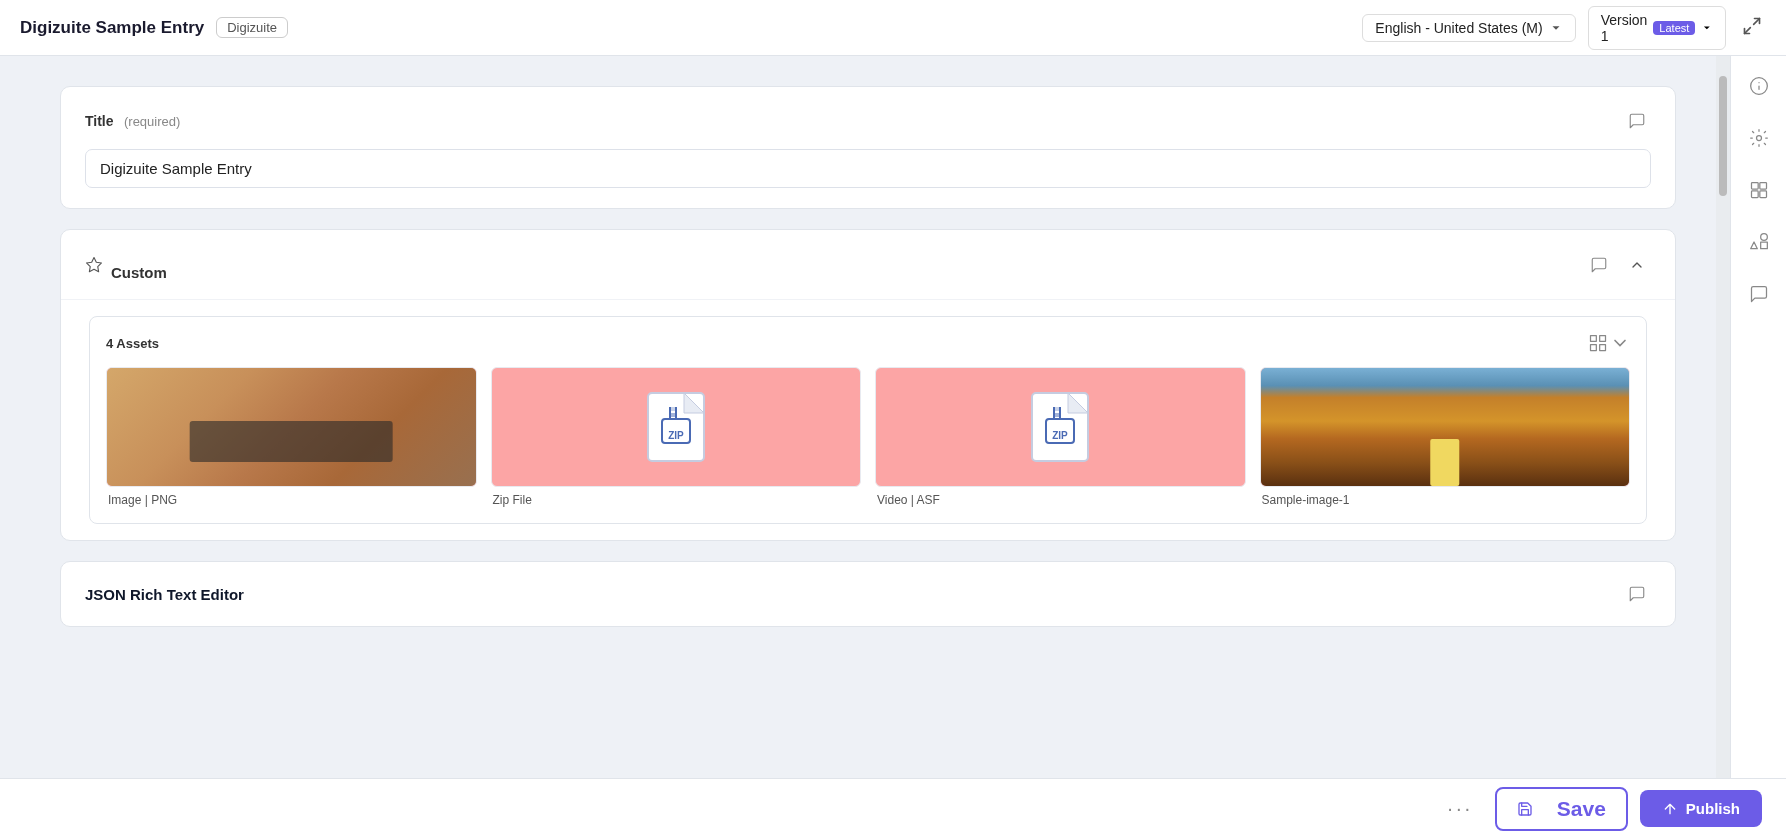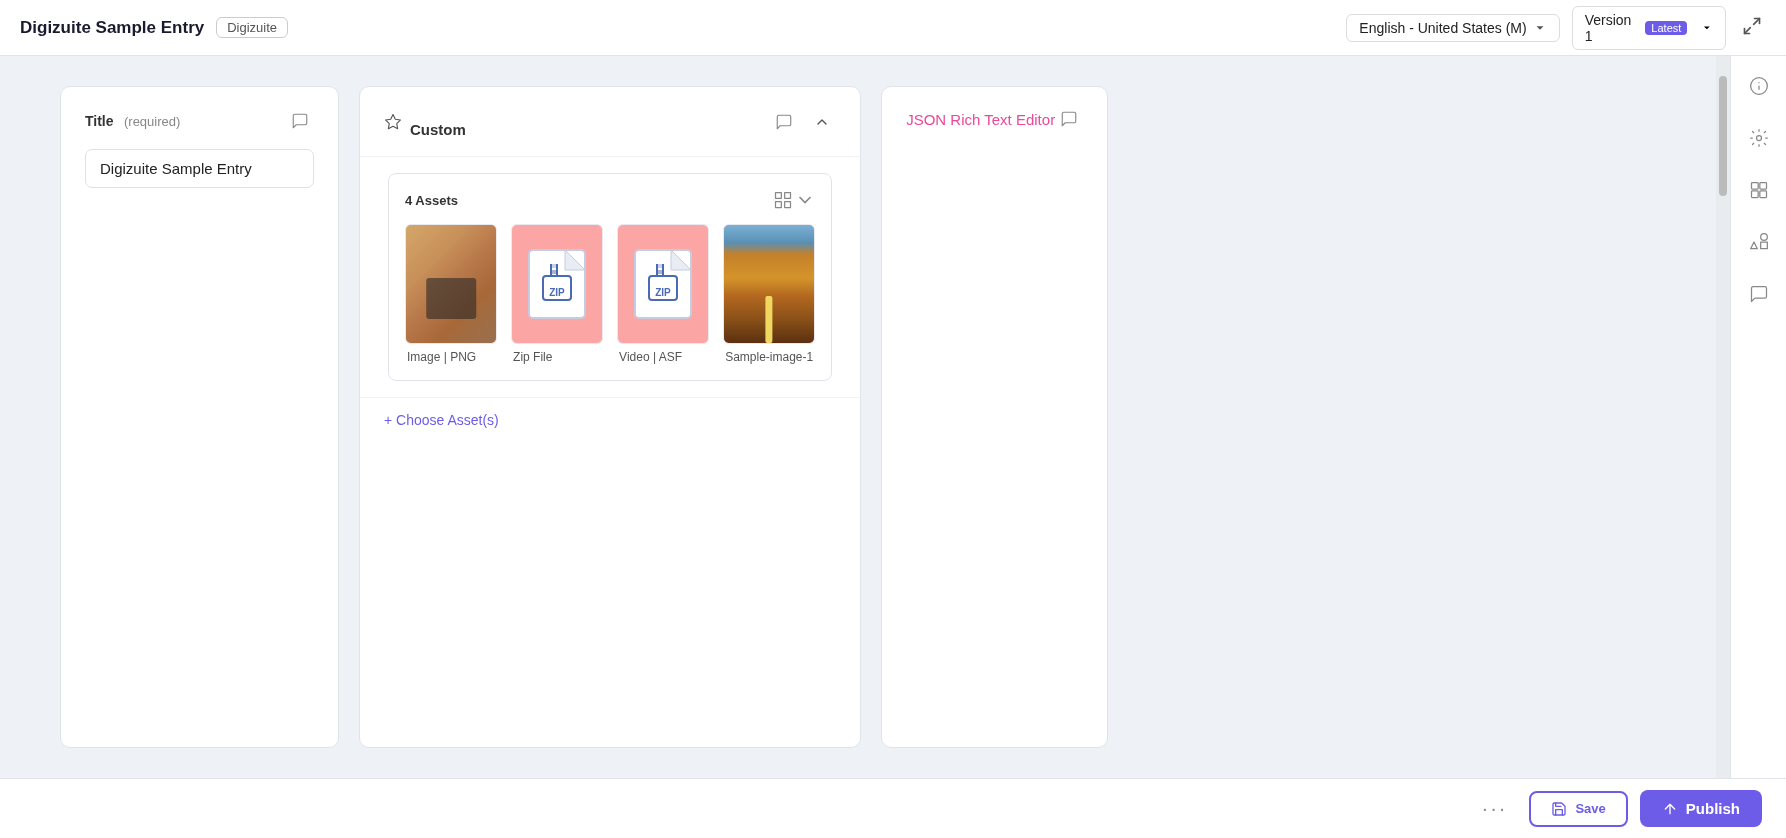--- a/index.html
+++ b/index.html
@@ -46,21 +46,21 @@
       border-radius: 6px;
       padding: 5px 12px;
       font-size: 14px;
       cursor: pointer;
       background: #fff;
     }
     .lang-selector svg { width: 14px; height: 14px; fill: #555; }
     .version-selector {
       display: flex;
       align-items: center;
-      gap: 14px;
+      gap: 6px;
       border: 1px solid #ddd;
       border-radius: 6px;
       padding: 5px 12px;
       font-size: 14px;
       cursor: pointer;
       background: #fff;
     }
     .version-badge {
       background: #6c5ce7;
       color: #fff;
@@ -82,21 +82,21 @@
       flex: 1;
       overflow: hidden;
     }
 
     
     .main-content {
       flex: 1;
       overflow-y: auto;
       padding: 30px 40px 30px 60px;
       display: flex;
-      flex-direction: row;
+      flex-direction: column;
       gap: 20px;
     }
 
     
     .right-sidebar {
       width: 56px;
       background: #fff;
       border-left: 1px solid #e0e4ea;
       display: flex;
       flex-direction: column;
@@ -304,22 +304,22 @@
       padding: 0;
     }
     .json-card-header {
       display: flex;
       align-items: center;
       justify-content: space-between;
       padding: 18px 24px;
     }
     .json-label {
       font-size: 15px;
-      font-weight: 400;
-      color: #ec4899;
+      font-weight: 700;
+      color: #0f172a;
     }
 
     
     .footer-bar {
       height: 60px;
       background: #fff;
       border-top: 1px solid #e0e4ea;
       display: flex;
       align-items: center;
       justify-content: flex-end;
@@ -332,26 +332,26 @@
       border: none;
       cursor: pointer;
       font-size: 20px;
       color: #888;
       padding: 4px 10px;
       letter-spacing: 2px;
     }
     .save-btn {
       display: flex;
       align-items: center;
-      gap: 8px;
+      gap: 24px;
       border: 2px solid #6c5ce7;
       border-radius: 8px;
       background: #fff;
       color: #6c5ce7;
-      font-size: 13px;
+      font-size: 21px;
       font-weight: 600;
       padding: 8px 20px;
       cursor: pointer;
     }
     .save-btn svg { width: 16px; height: 16px; stroke: #6c5ce7; fill: none; }
     .publish-btn {
       display: flex;
       align-items: center;
       gap: 8px;
       border: none;
@@ -545,23 +545,20 @@
             <div class="asset-item">
               <div class="asset-thumb has-image">
                 <div class="img-road"></div>
               </div>
               <span class="asset-label">Sample-image-1</span>
             </div>
           </div>
         </div>
       </div>
 
-      <div class="choose-assets-btn">
-        <span>+ Choose Asset(s)</span>
-      </div>
     </div>
 
     <div class="card json-card">
       <div class="json-card-header">
         <span class="json-label">JSON Rich Text Editor</span>
         <div class="comment-icon">
           <svg viewBox="0 0 24 24" stroke-width="1.5" stroke-linecap="round" stroke-linejoin="round">
             <path d="M21 15a2 2 0 0 1-2 2H7l-4 4V5a2 2 0 0 1 2-2h14a2 2 0 0 1 2 2z"></path>
           </svg>
         </div>

